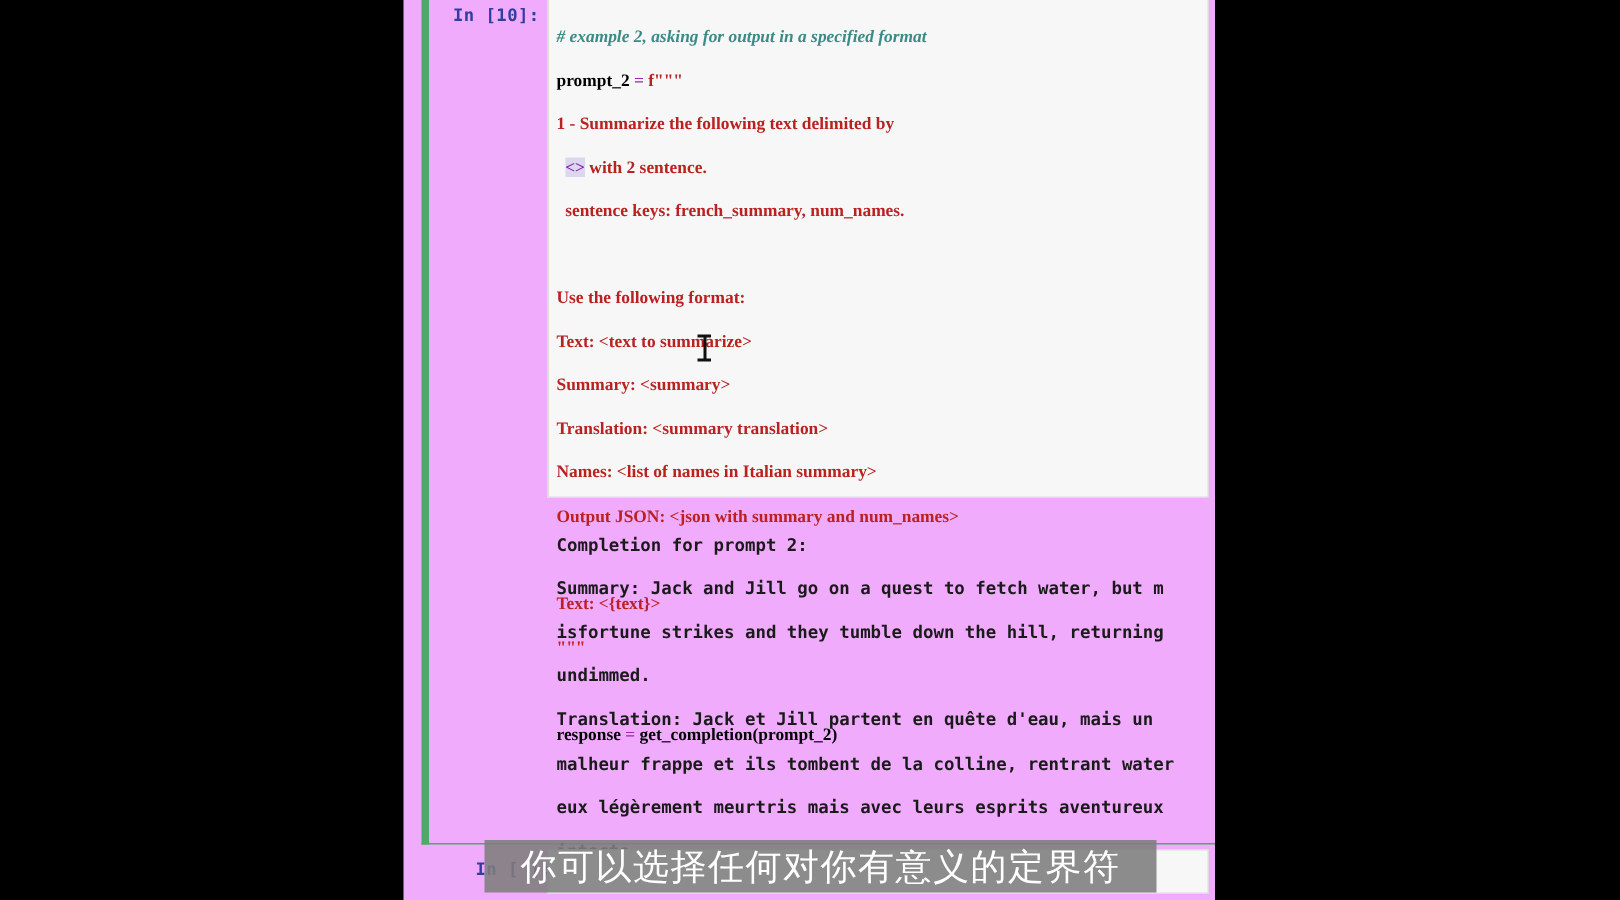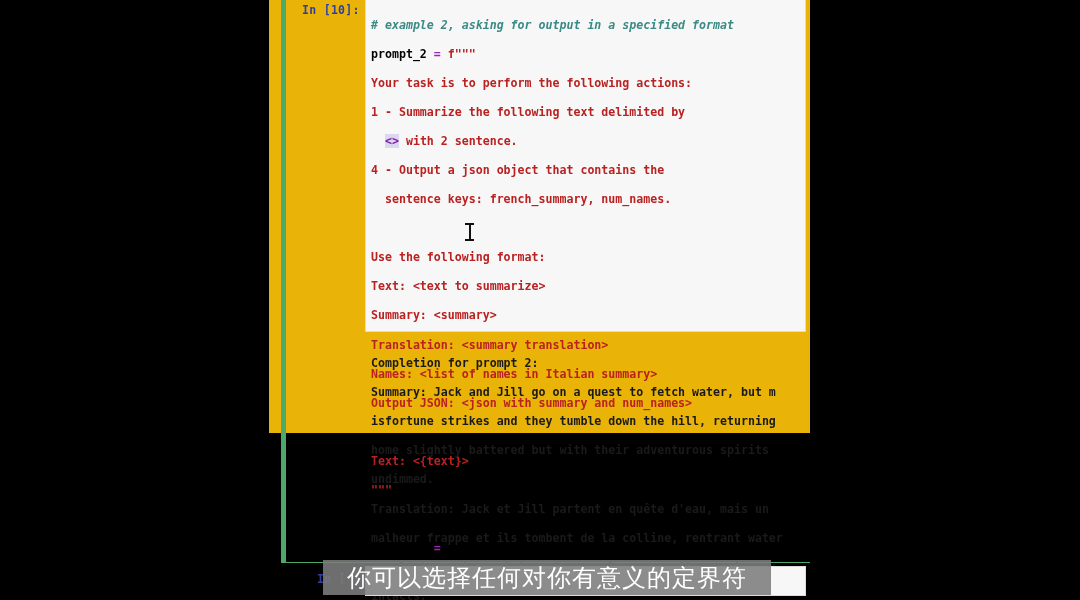--- a/index.html
+++ b/index.html
@@ -1,40 +1,40 @@
 <!DOCTYPE html>
 <html><head>
 <meta charset="utf-8">
 <style>
   html,body{margin:0;padding:0;background:#000;}
   body{width:1080px;height:600px;overflow:hidden;font-family:"Liberation Sans",sans-serif;}
 
   #screen{position:relative;width:1080px;height:600px;background:#000;overflow:hidden;}
 
   
-  #page{position:absolute;left:269px;top:0;width:541px;height:433px;background:#eab308;}
+  #page{position:absolute;left:269px;top:0;width:541px;height:600px;background:#f0abfc;}
 
   
   #cell-sel-bar{position:absolute;left:12px;top:0;width:5px;height:563px;background:#4ca96a;}
   #cell-sel-bottom{position:absolute;left:12px;top:562px;width:529px;height:1px;background:#4ca96a;}
 
   
   .prompt{position:absolute;font-family:"DejaVu Sans Mono","Liberation Mono",monospace;
           font-size:11.5px;font-weight:bold;color:#303f9f;letter-spacing:.3px;white-space:pre;}
   #prompt-in10{left:33px;top:3px;}
   #prompt-in-empty{left:48px;top:572px;}
 
   
   #code-cell{position:absolute;left:96px;top:-2px;width:441px;height:334px;
              background:#f7f7f7;border:1px solid #dcdcdc;box-sizing:border-box;}
   #code-inner{position:absolute;left:5px;top:4px;right:4px;
               font-family:"DejaVu Sans Mono","Liberation Mono",monospace;
               font-size:11.6px;line-height:14.55px;white-space:pre;
               color:#000;font-weight:bold;}
-  #code-inner .ln{height:14.55px;}
+  #code-inner .ln{height:14.55px;font-family:Liberation Serif, serif;}
 
   
   .c-comment{color:#3a8a86;font-style:italic;font-weight:bold;}
   .c-str{color:#ba2121;font-weight:bold;}
   .c-kwop{color:#9c27b0;font-weight:bold;}
   .c-name{color:#000000;font-weight:bold;}
   .c-match{color:#7b1fa2;background:#ddd6ef;font-weight:bold;}
 
   
   #output{position:absolute;left:102px;top:341px;width:440px;
@@ -69,24 +69,22 @@
 
     <div id="cell-sel-bar"></div>
     <div id="cell-sel-bottom"></div>
 
     <div class="prompt" id="prompt-in10">In [10]:</div>
 
     <div id="code-cell">
       <div id="code-inner">
 <div class="ln"><span class="c-comment"># example 2, asking for output in a specified format</span></div>
 <div class="ln"><span class="c-name">prompt_2 </span><span class="c-kwop">=</span><span class="c-str"> f"""</span></div>
-<div class="ln"><span class="c-str">Your task is to perform the following actions:</span></div>
 <div class="ln"><span class="c-str">1 - Summarize the following text delimited by</span></div>
 <div class="ln"><span class="c-str">  </span><span class="c-match">&lt;&gt;</span><span class="c-str"> with 2 sentence.</span></div>
-<div class="ln"><span class="c-str">4 - Output a json object that contains the</span></div>
 <div class="ln"><span class="c-str">  sentence keys: french_summary, num_names.</span></div>
 <div class="ln"><span class="c-str"></span></div>
 <div class="ln"><span class="c-str">Use the following format:</span></div>
 <div class="ln"><span class="c-str">Text: &lt;text to summarize&gt;</span></div>
 <div class="ln"><span class="c-str">Summary: &lt;summary&gt;</span></div>
 <div class="ln"><span class="c-str">Translation: &lt;summary translation&gt;</span></div>
 <div class="ln"><span class="c-str">Names: &lt;list of names in Italian summary&gt;</span></div>
 <div class="ln"><span class="c-str">Output JSON: &lt;json with summary and num_names&gt;</span></div>
 <div class="ln"><span class="c-str"></span></div>
 <div class="ln"><span class="c-str">Text: &lt;{text}&gt;</span></div>
@@ -95,21 +93,20 @@
 <div class="ln"><span class="c-name">response </span><span class="c-kwop">=</span><span class="c-name"> get_completion(prompt_2)</span></div>
 
 
       </div>
     </div>
 
     <div id="output">
 <div>Completion for prompt 2:</div>
 <div>Summary: Jack and Jill go on a quest to fetch water, but m</div>
 <div>isfortune strikes and they tumble down the hill, returning</div>
-<div>home slightly battered but with their adventurous spirits</div>
 <div>undimmed.</div>
 <div>Translation: Jack et Jill partent en quête d'eau, mais un</div>
 <div>malheur frappe et ils tombent de la colline, rentrant water</div>
 <div>eux légèrement meurtris mais avec leurs esprits aventureux</div>
 <div>intacts.</div>
 
 
 
 
 

